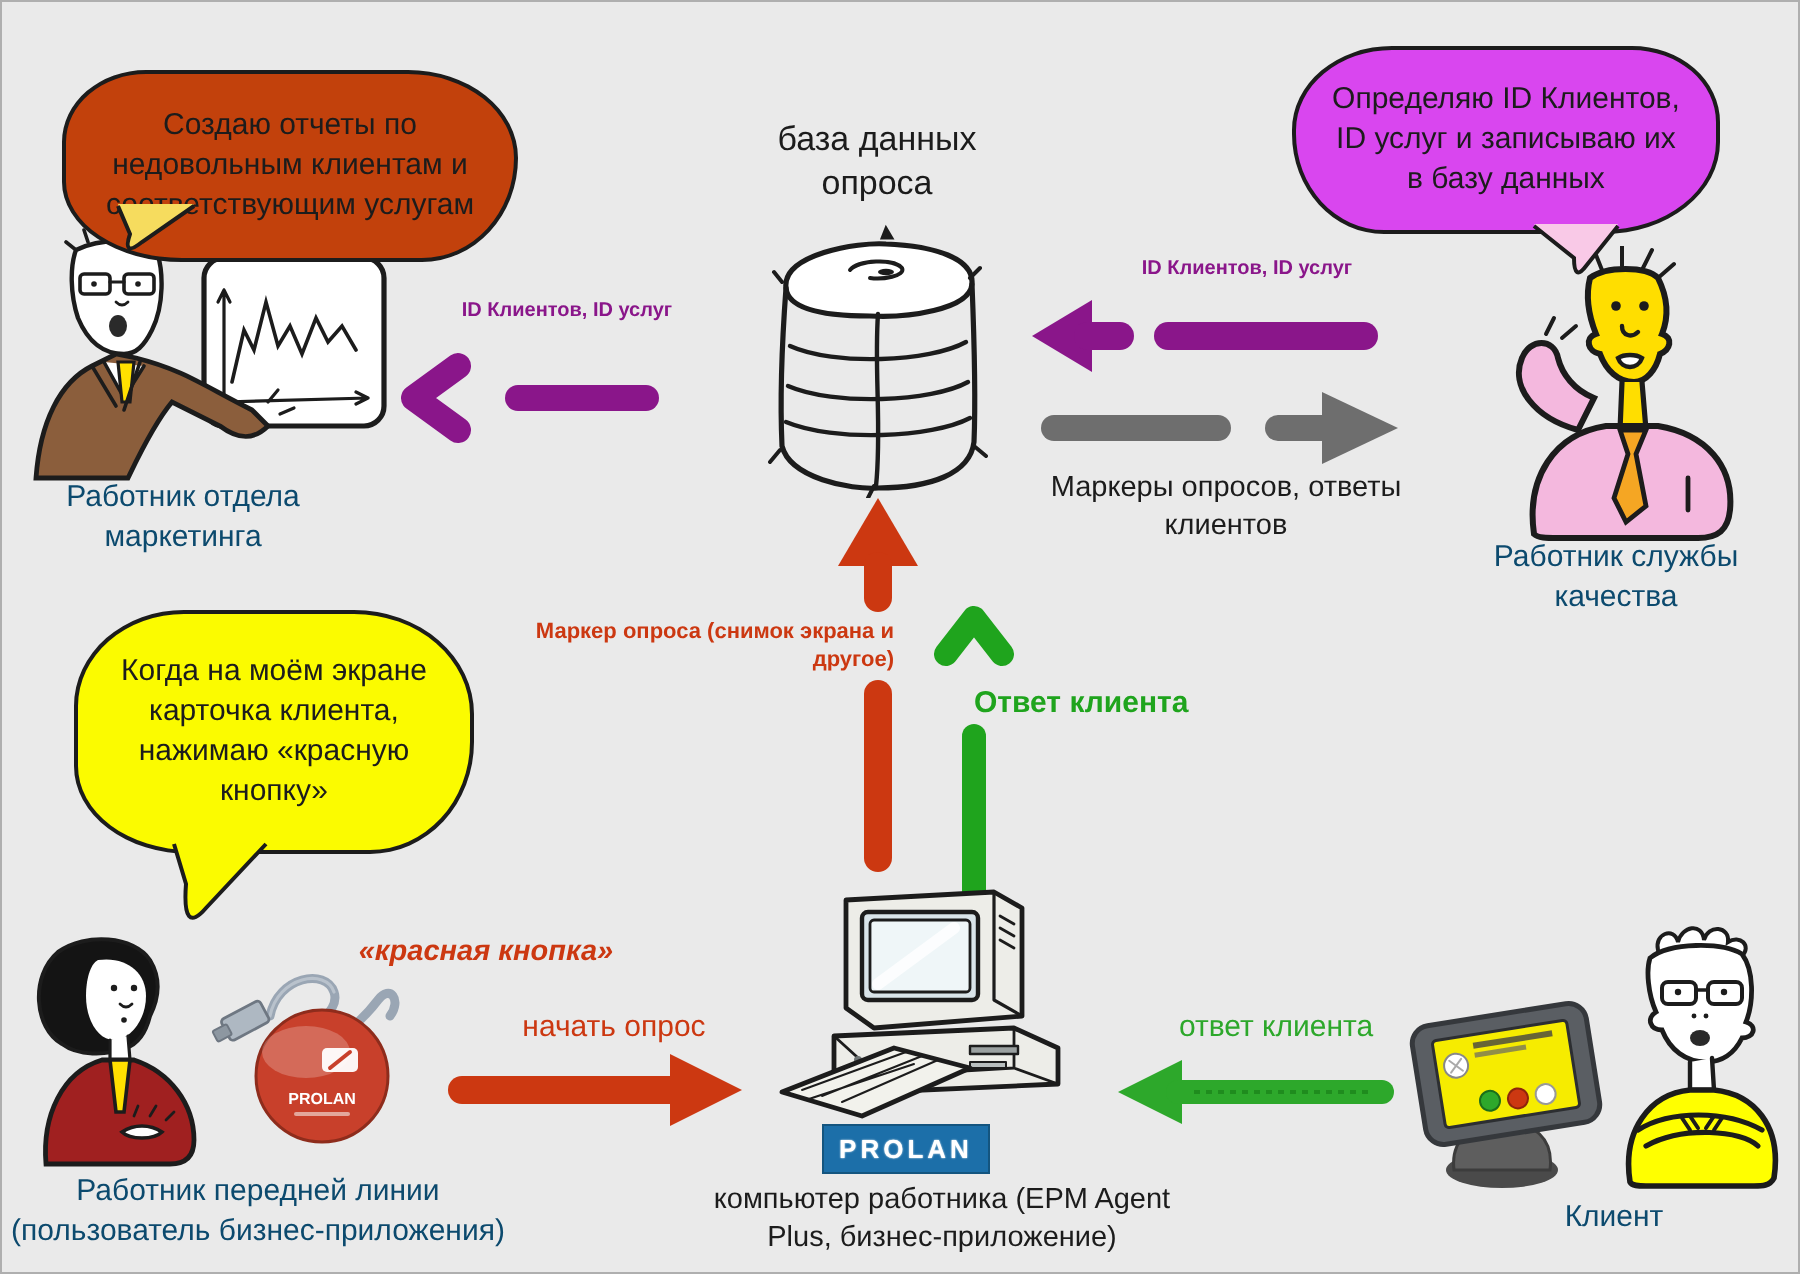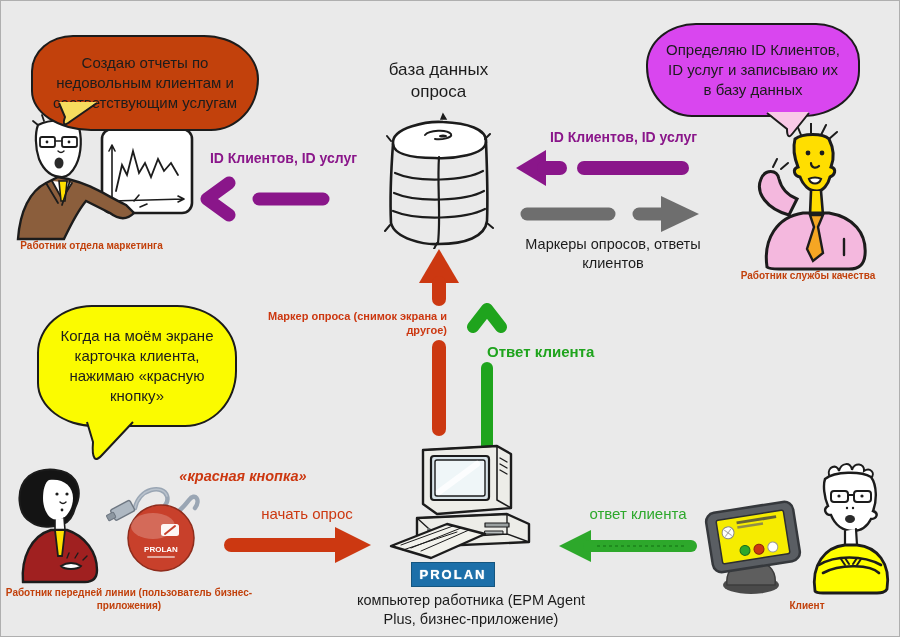--- a/index.html
+++ b/index.html
@@ -13,23 +13,23 @@
   .bubble {
     position:absolute; display:flex; align-items:center; justify-content:center;
     text-align:center; border:2px solid #1c1c1c; color:#1c1c1c;
     font-size:15px; line-height:1.35; padding:8px 16px; z-index:3;
   }
   .bubble-yellow-soft { background:#c2410c; border-radius:42px 55px 48px 60px / 36px 44px 52px 40px;margin-top:24px; }
   .bubble-pink { background:#d946ef; border-radius:50px 44px 58px 46px / 42px 38px 46px 50px; }
   .bubble-yellow-bright { background:#FBFB00; border-radius:55px 60px 52px 58px / 48px 52px 56px 44px; }
   .tail { position:absolute; z-index:4; }
   .lbl { position:absolute; text-align:center; line-height:1.3; }
-  .lbl-blue { color:#c2410c; font-weight:bold; font-size:10px; }
+  .lbl-blue { color:#0c4a6e; font-weight:normal; font-size:15px; }
   .lbl-black { color:#1c1c1c; font-size:17px; }
-  .lbl-purple { color:#8A168A; font-weight:bold; font-size:14px; }
+  .lbl-purple { color:#8A168A; font-weight:bold; font-size:10px; }
   .lbl-red-bold { color:#CC3811; font-weight:bold; font-size:11px; }
   .lbl-red { color:#CC3811; font-size:15px; }
   .lbl-red-italic { color:#CC3811; font-style:italic; font-weight:600; font-size:14.5px; }
   .lbl-green-bold { color:#1FA41D; font-weight:bold; font-size:15px; }
   .lbl-green { color:#2DA82B; font-size:15px; }
   .prolan-logo {
     position:absolute; left:410px; top:561px; width:84px; height:25px;
     background:#1C6FA9; color:#fff; font-weight:bold; font-size:13px;
     letter-spacing:2px; display:flex; align-items:center; justify-content:center;
     border:1px solid #14557f; text-shadow:0 0 1px #fff;

